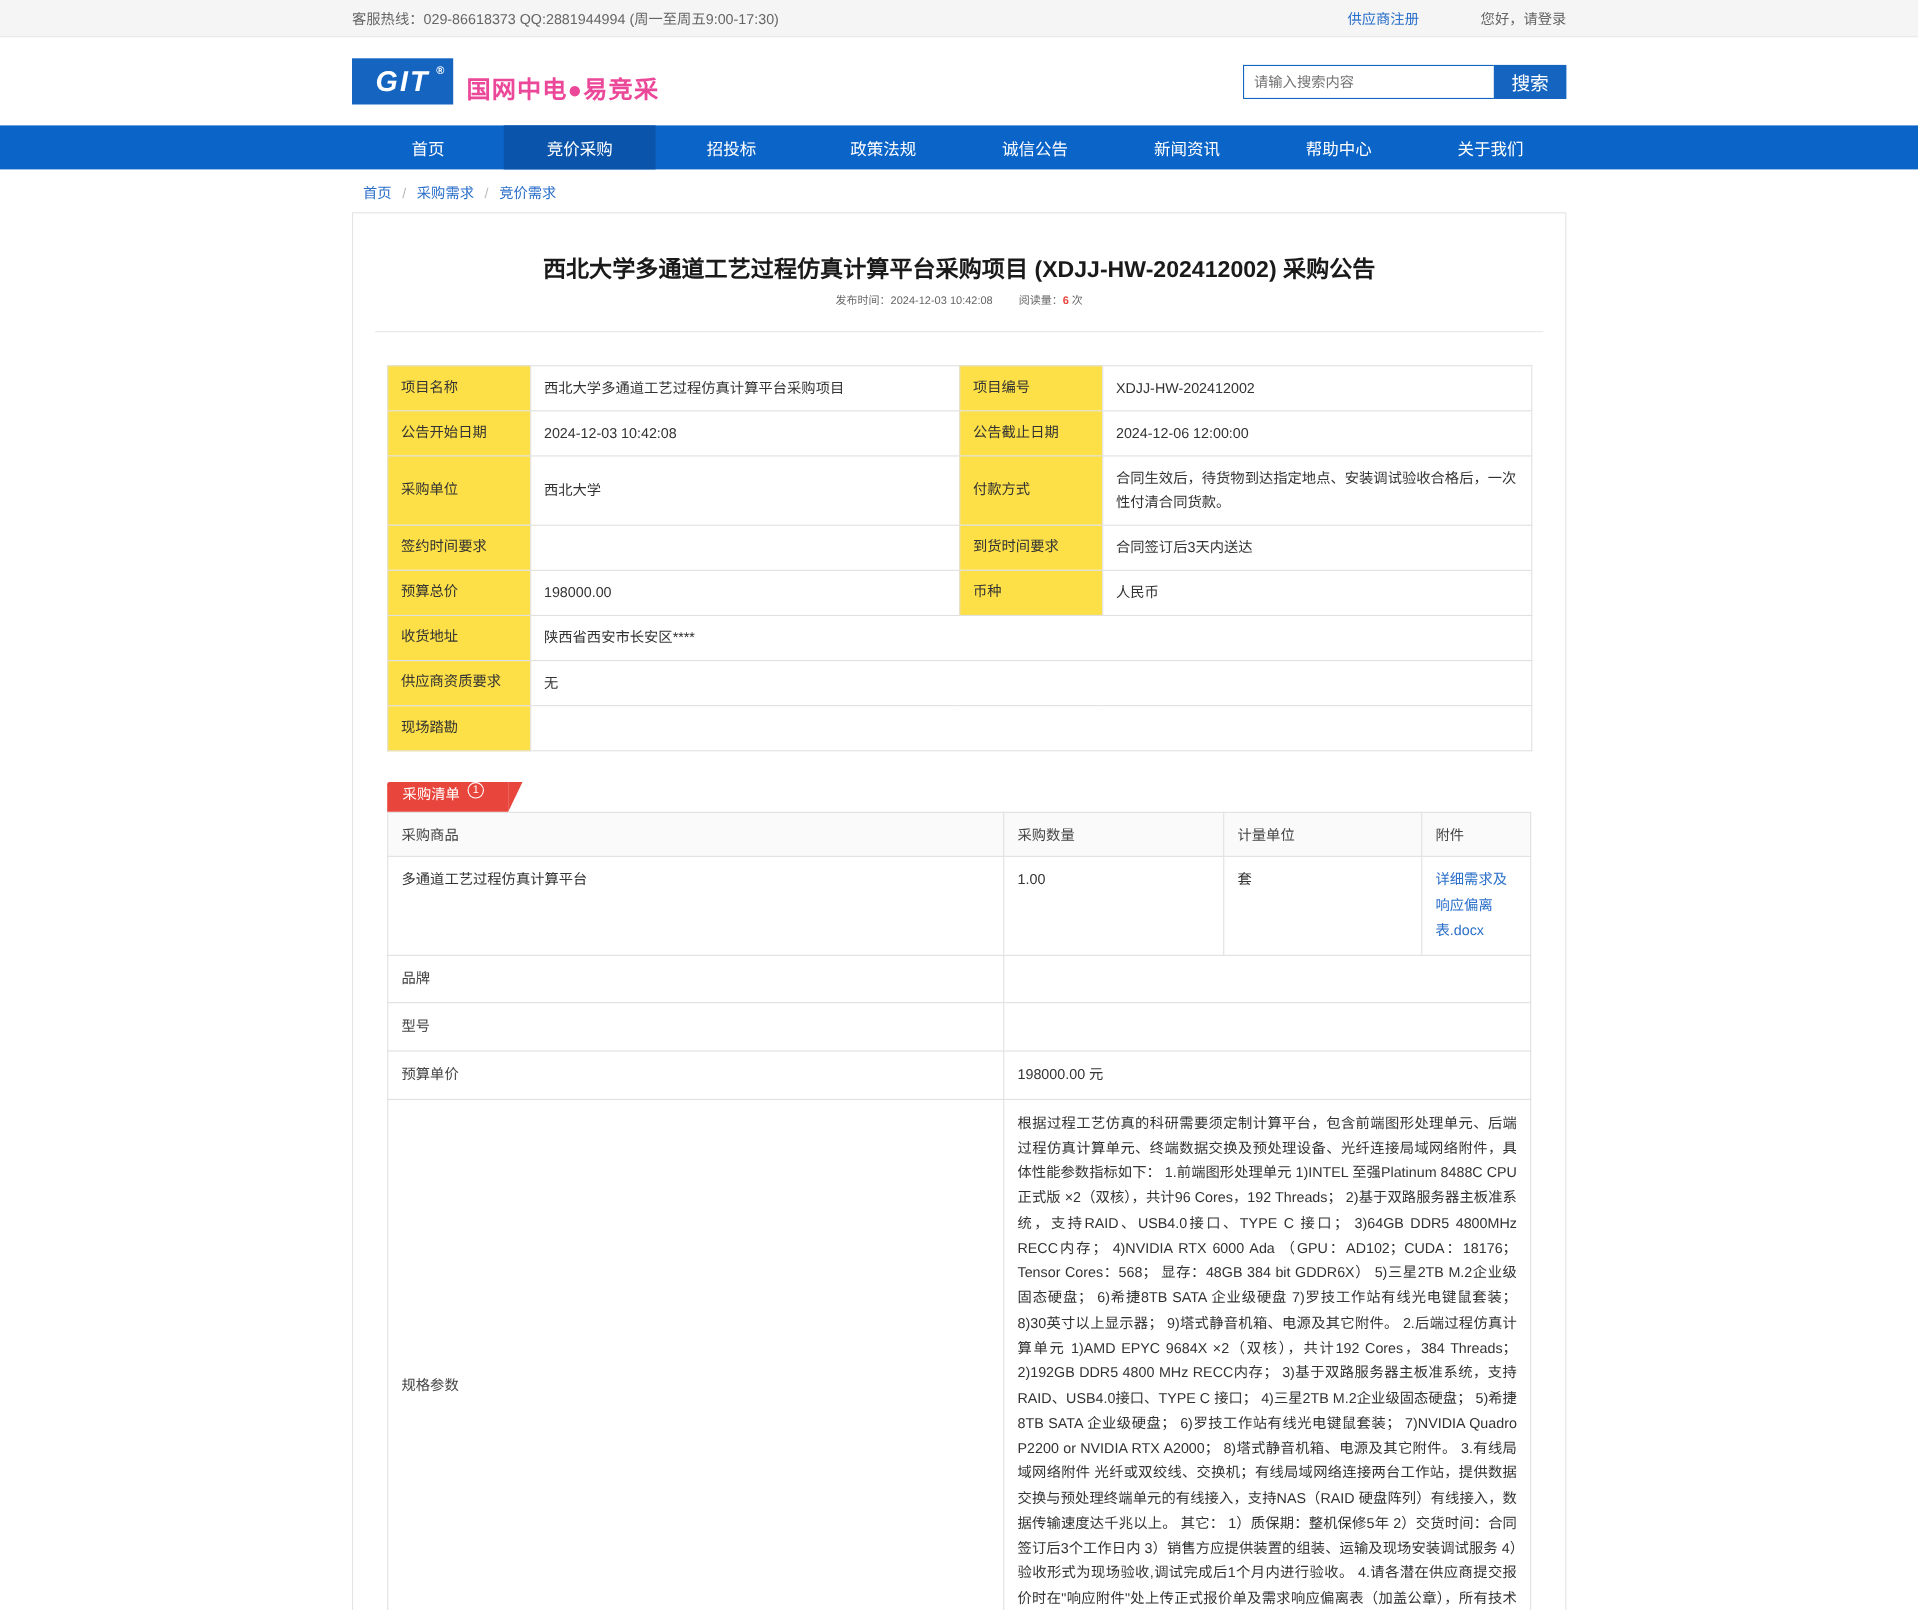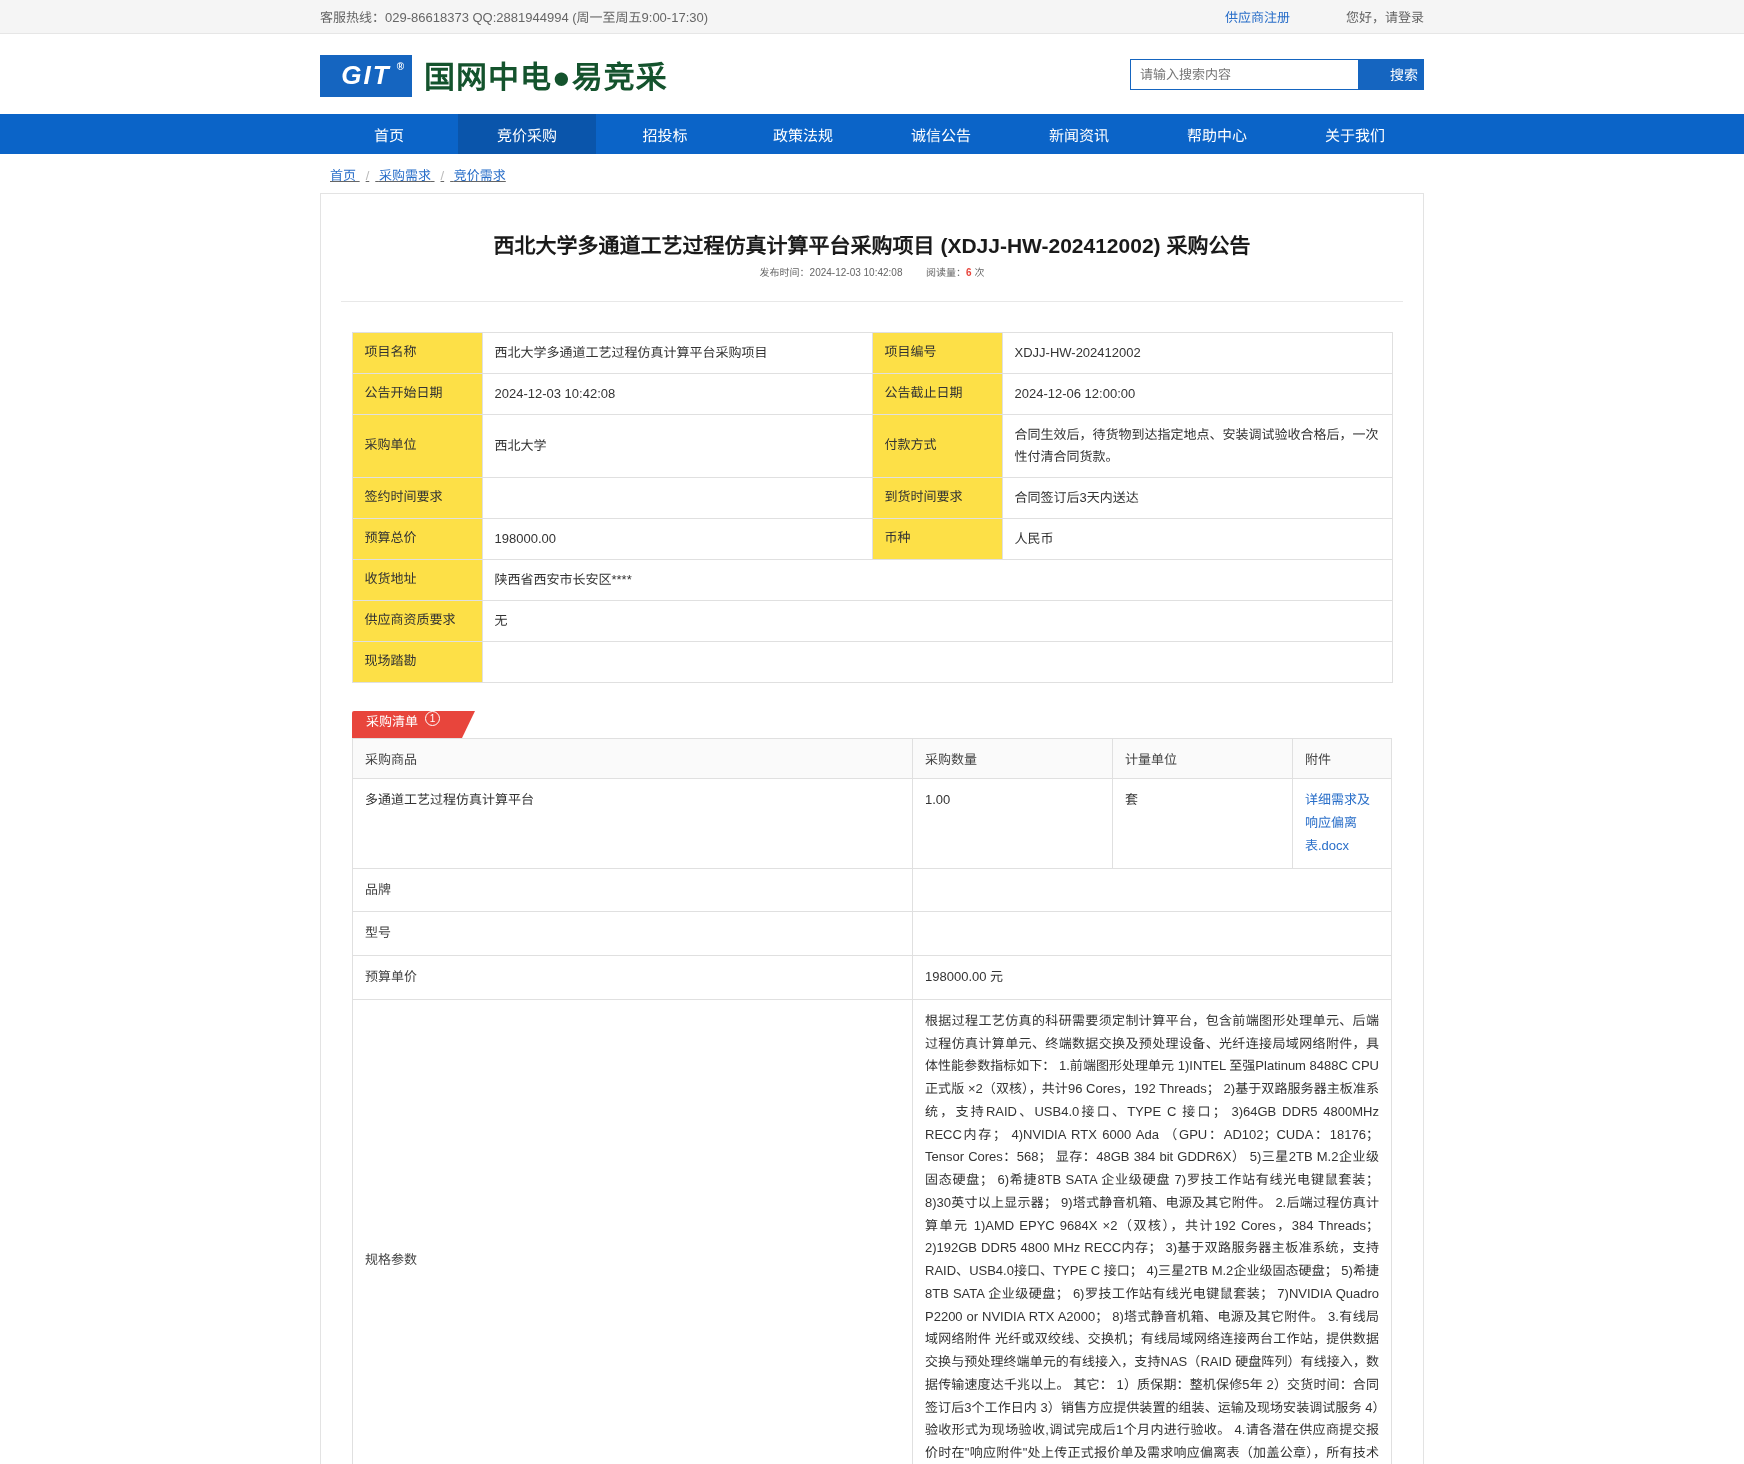--- a/index.html
+++ b/index.html
@@ -60,46 +60,45 @@
     font-style: italic;
     position: relative;
   }
   .brand .logo-box sup {
     font-size: 10px;
     font-style: normal;
     position: absolute;
     top: 6px; right: 6px;
   }
   .brand .brand-text {
-    font-size: 31px;
+    font-size: 22px;
     font-weight: bold;
-    color: #14532d;
+    color: #ec4899;
     letter-spacing: 1px;
   }
   .searchbox { display: flex; align-items: stretch; }
   .searchbox input {
     width: 228px;
     height: 31px;
     border: 1px solid #1565c0;
     border-right: none;
     padding: 0 9px;
     font-size: 13px;
     outline: none;
     color: #555;
   }
   .searchbox button {
     width: 66px;
     height: 31px;
     background: #1565c0;
     color: #fff;
     border: none;
-    font-size: 14px;
+    font-size: 17px;
     cursor: pointer;
     font-family: "Liberation Sans", sans-serif;
-    text-align: right;
   }
 
   
   .mainnav {
     background: #0b64c8;
     height: 40px;
   }
   .mainnav .inner {
     width: 1104px;
     margin: 0 auto;
@@ -118,21 +117,20 @@
   }
   .mainnav a.active { background: #0a55ab; }
 
   
   .crumb {
     width: 1104px;
     margin: 0 auto;
     padding: 11px 0 9px 10px;
     font-size: 13px;
     color: #666;
-    text-decoration: underline;
   }
   .crumb a { color: #2a6fc9; text-decoration: none; }
   .crumb .sep { margin: 0 6px; color: #bbb; }
   .crumb .cur { color: #2a6fc9; }
 
   
   .card {
     width: 1104px;
     margin: 0 auto;
     background: #fff;

